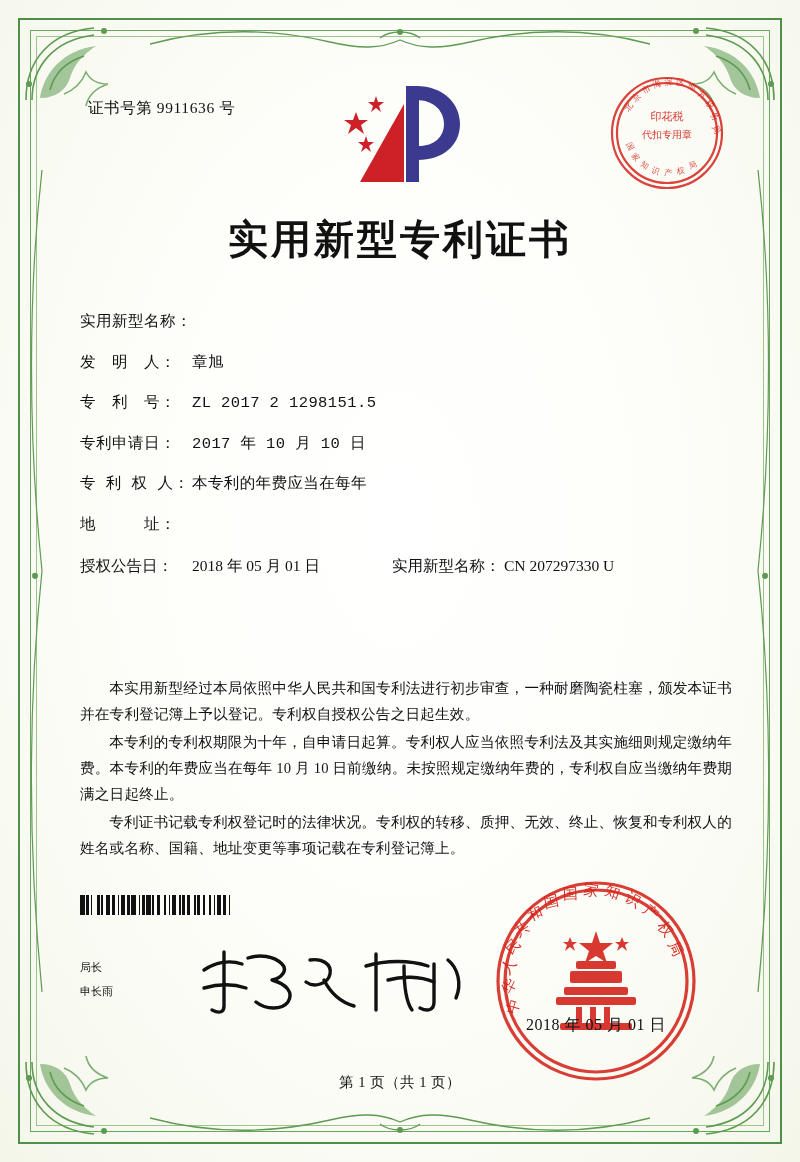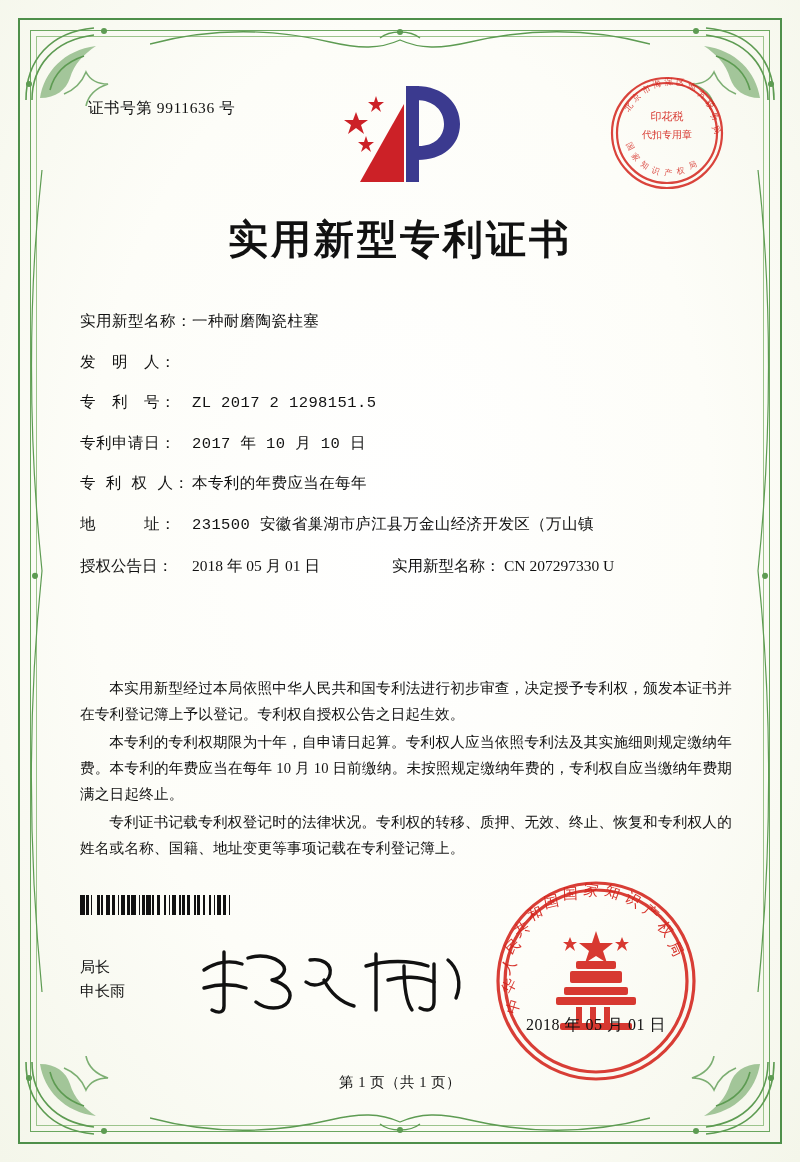--- a/index.html
+++ b/index.html
@@ -189,21 +189,21 @@
   .barcode i {
     display: block;
     background: #111;
     height: 100%;
   }
 
   .signature-block {
     position: absolute;
     left: 20px;
     top: 895px;
-    font-size: 15px;
+    font-size: 11px;
     line-height: 24px;
     color: #111;
   }
 
   .sig-script {
     position: absolute;
     left: 130px;
     top: 880px;
     width: 300px;
     height: 80px;
@@ -393,59 +393,58 @@
         </g>
       </svg>
     </div>
 
     <div class="title">实用新型专利证书</div>
 
     <div class="fields">
 
       <div class="field-row">
         <div class="field-label">实用新型名称：</div>
-        <div class="field-value">一种耐磨陶瓷柱塞</div>
       </div>
 
       <div class="field-row">
         <div class="field-label">发　明　人：</div>
+        <div class="field-value">章旭</div>
       </div>
 
       <div class="field-row">
         <div class="field-label">专　利　号：</div>
         <div class="field-value">ZL 2017 2 1298151.5</div>
       </div>
 
       <div class="field-row">
         <div class="field-label">专利申请日：</div>
         <div class="field-value">2017 年 10 月 10 日</div>
       </div>
 
       <div class="field-row">
         <div class="field-label">专 利 权 人：</div>
         <div class="field-value">本专利的年费应当在每年</div>
       </div>
 
       <div class="field-row">
         <div class="field-label">地　　　址：</div>
         <div class="field-value">
-          <span>231500 安徽省巢湖市庐江县万金山经济开发区（万山镇</span>
         </div>
       </div>
 
       <div class="grant-row">
         <div class="grant-date-label">授权公告日：</div>
         <div class="grant-date-value">2018 年 05 月 01 日</div>
         <div class="grant-no-label">实用新型名称：</div>
         <div class="grant-no-value">CN 207297330 U</div>
       </div>
     </div>
 
     <div class="paragraphs">
-      <p>本实用新型经过本局依照中华人民共和国专利法进行初步审查，决定授予专利权，颁发本证书并在专利登记簿上予以登记。专利权自授权公告之日起生效。</p>
+      <p>本实用新型经过本局依照中华人民共和国专利法进行初步审查，一种耐磨陶瓷柱塞，颁发本证书并在专利登记簿上予以登记。专利权自授权公告之日起生效。</p>
       <p>本专利的专利权期限为十年，自申请日起算。专利权人应当依照专利法及其实施细则规定缴纳年费。本专利的年费应当在每年 10 月 10 日前缴纳。未按照规定缴纳年费的，专利权自应当缴纳年费期满之日起终止。</p>
       <p>专利证书记载专利权登记时的法律状况。专利权的转移、质押、无效、终止、恢复和专利权人的姓名或名称、国籍、地址变更等事项记载在专利登记簿上。</p>
     </div>
 
     <div class="barcode" id="barcode">
         <i style="width: 4.5px; background: rgb(17, 17, 17);"></i>
         <i style="width: 1.5px; background: transparent;"></i>
         <i style="width: 3px; background: rgb(17, 17, 17);"></i>
         <i style="width: 1.5px; background: transparent;"></i>
         <i style="width: 1.5px; background: rgb(17, 17, 17);"></i>

